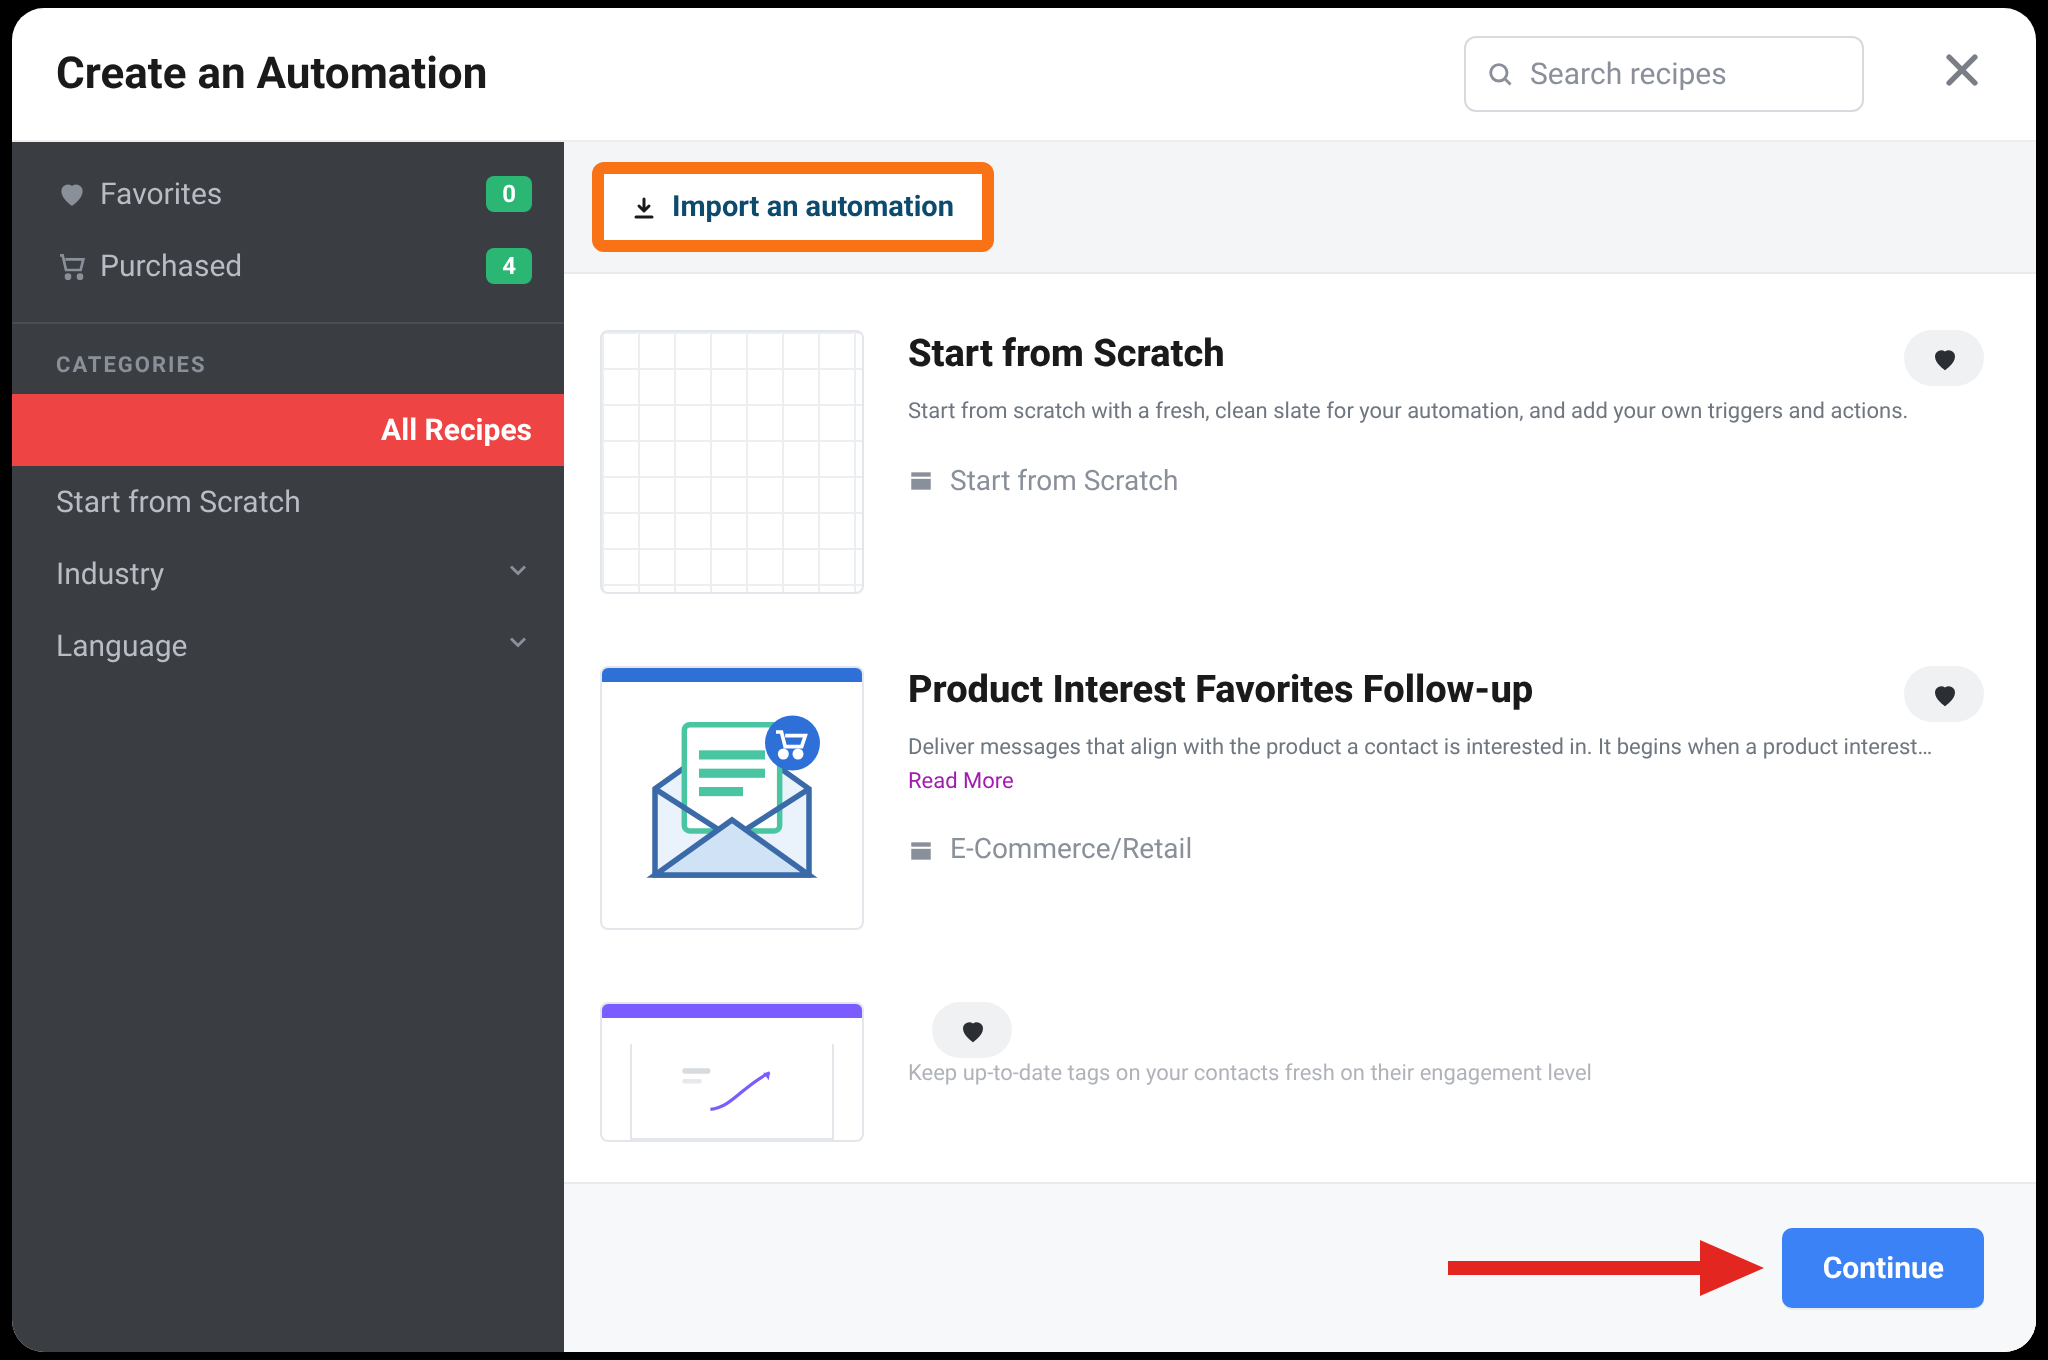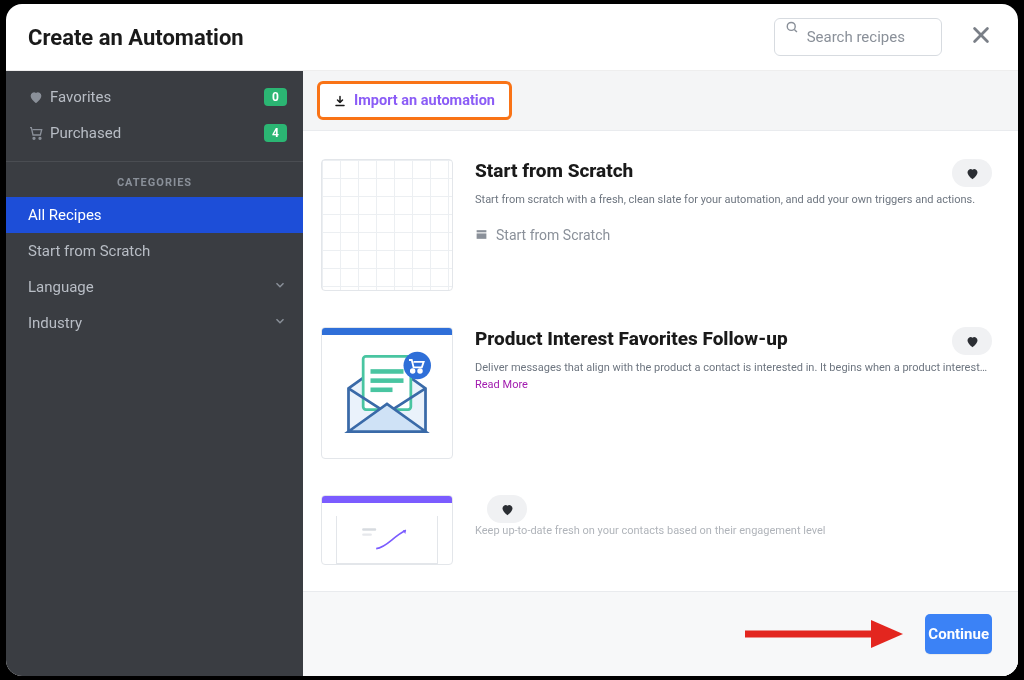--- a/index.html
+++ b/index.html
@@ -9,64 +9,63 @@
     background: #fff; border-radius: 16px; overflow: hidden;
     box-shadow: 0 0 0 1px rgba(0,0,0,0.08);
     display: flex; flex-direction: column;
   }
   .modal-header {
     display: flex; align-items: center; padding: 14px 22px 14px 22px;
     border-bottom: 1px solid #eee;
   }
   .modal-title { font-size: 22px; font-weight: 700; color: #1a1a1a; flex: 1; }
   .search-box {
-    display: flex; width: 168px; height: 38px;
+    display: flex; align-items: center; width: 200px; height: 38px;
     border: 1px solid #d7dbe0; border-radius: 6px; padding: 0 10px;
-    color: #8a9099; margin-right: 24px;
+    color: #8a9099; margin-right: 34px;
   }
   .search-box input {
     border: none; outline: none; font-size: 15px; color: #333; width: 100%;
     background: transparent;
   }
   .search-box input::placeholder { color: #8a9099; }
   .close-btn {
     font-size: 28px; color: #7a7f87; cursor: pointer; width: 30px; text-align: center;
     font-weight: 400; line-height: 1;
   }
   .modal-body { flex: 1; display: flex; min-height: 0; }
   .sidebar {
-    width: 297px; background: #3a3d42; color: #c8ccd2; display: flex; flex-direction: column;
+    width: 276px; background: #3a3d42; color: #c8ccd2; display: flex; flex-direction: column;
     padding-top: 8px;
   }
   .side-item {
     display: flex; align-items: center; padding: 9px 16px 9px 22px;
     font-size: 15px; cursor: pointer; color: #b8bdc5;
   }
   .side-item .icon { width: 22px; color: #8a9099; display:inline-flex; }
   .side-item .label { flex: 1; }
   .badge {
     background: #2bb673; color: #fff; font-size: 12px; font-weight: 700;
     border-radius: 4px; padding: 2px 8px; min-width: 22px; text-align:center;
   }
   .side-sep { height: 1px; background: #4a4d52; margin: 10px 0 8px; }
   .side-heading {
     font-size: 11px; letter-spacing: 1px; color: #8a9099; font-weight: 700;
     padding: 6px 22px 8px;
-    text-align: center;
-  }
-  .side-item.active { background: #1d4ed8; color: #fff; font-weight: 400; }
+  }
+  .side-item.active { background: #ef4444; color: #fff; font-weight: 700; text-align: right; }
   .side-item.exp .chev { color: #8a9099; }
   .main { flex: 1; display: flex; flex-direction: column; background: #fff; min-width: 0; position: relative; }
   .toolbar {
     background: #f4f5f6; padding: 10px 14px; border-bottom: 1px solid #e9ebee;
   }
   .import-btn {
     display: inline-flex; align-items: center; gap: 8px;
-    background: #fff; border: 3px solid #f97316; border-radius: 6px;
-    padding: 8px 14px; font-size: 14.5px; font-weight: 700; color: #8b5cf6;
+    background: #fff; border: 6px solid #f97316; border-radius: 6px;
+    padding: 8px 14px; font-size: 14.5px; font-weight: 700; color: #0c4a6e;
     cursor: pointer;
   }
   .recipes {
     flex: 1; overflow-y: auto; padding: 18px 20px 0 18px;
     scrollbar-width: thin;
   }
   .recipe { display: flex; gap: 22px; padding: 10px 6px 26px 0; border-bottom: none; }
   .thumb {
     width: 132px; height: 132px; border: 1px solid #e3e6ea; border-radius: 4px;
     background: #fff; flex-shrink: 0; position: relative; overflow: hidden;
@@ -88,21 +87,21 @@
   .recipe-desc { font-size: 11px; color: #6e7680; line-height: 1.5; }
   .read-more { color: #a21caf; cursor: pointer; }
   .recipe-cat { display: flex; align-items: center; gap: 8px; color: #8a9099; font-size: 14px; margin-top: 18px; }
   .footer {
     background: #f7f8f9; border-top: 1px solid #e9ebee;
     padding: 22px 26px; display: flex; justify-content: flex-end;
     position: relative;
   }
   .continue-btn {
     background: #3b82f6; color: #fff; font-weight: 700; font-size: 15px;
-    border: none; border-radius: 5px; padding: 11px 3px; cursor: pointer;
+    border: none; border-radius: 5px; padding: 11px 20px; cursor: pointer;
     box-shadow: 0 1px 0 rgba(0,0,0,0.05);
   }
   .arrow-annot {
     position: absolute; left: 440px; right: 150px; top: 50%; transform: translateY(-50%);
     height: 40px; pointer-events: none;
   }
   
   .env-wrap { position:absolute; inset:10px; }
   .env-svg { width:100%; height:100%; }
   
@@ -161,29 +160,29 @@
       <div class="side-sep"></div>
       <div class="side-heading">CATEGORIES</div>
 
       <div class="side-item active">
         <span class="label">All Recipes</span>
       </div>
       <div class="side-item">
         <span class="label">Start from Scratch</span>
       </div>
       <div class="side-item exp">
-        <span class="label">Language</span>
+        <span class="label">Industry</span>
         <span class="chev">
           <svg width="14" height="14" viewBox="0 0 24 24" fill="none" stroke="#8a9099" stroke-width="2.5">
               <polyline points="6 9 12 15 18 9"></polyline>
             </svg>
         </span>
       </div>
       <div class="side-item exp">
-        <span class="label">Industry</span>
+        <span class="label">Language</span>
         <span class="chev">
           <svg width="14" height="14" viewBox="0 0 24 24" fill="none" stroke="#8a9099" stroke-width="2.5">
               <polyline points="6 9 12 15 18 9"></polyline>
             </svg>
         </span>
       </div>
     </div>
 
     <div class="main">
       <div class="toolbar">
@@ -245,20 +244,27 @@
               <div class="recipe-title">Product Interest Favorites Follow-up</div>
               <div class="fav">
                 <svg width="15" height="15" viewBox="0 0 24 24" fill="#2b2e33">
                     <path d="M12 21s-8-5.3-8-11a5 5 0 0 1 8-4 5 5 0 0 1 8 4c0 5.7-8 11-8 11z"></path>
                   </svg>
               </div>
             </div>
             <div class="recipe-desc">
               <span>Deliver messages that align with the product a contact is interested in. It begins when a product interest… </span><span class="read-more">Read More</span>
             </div>
+            <div class="recipe-cat">
+              <svg width="13" height="13" viewBox="0 0 24 24" fill="#8a9099">
+                  <rect x="3" y="4" width="18" height="4"></rect>
+                  <rect x="3" y="10" width="18" height="10"></rect>
+                </svg>
+              <span>E-Commerce/Retail</span>
+            </div>
           </div>
         </div>
 
         <div class="recipe" style="padding-bottom:0">
           <div class="thumb" style="height:70px">
             <div class="accent" style="background:#7b5cff"></div>
             <div class="eng-card">
               <svg width="100%" height="100%" viewBox="0 0 100 50">
                 <rect x="4" y="4" width="26" height="5" rx="2" fill="#d7dbe0"></rect>
                 <rect x="4" y="14" width="18" height="4" rx="2" fill="#e6e8ec"></rect>
@@ -268,21 +274,21 @@
             </div>
           </div>
           <div class="recipe-body">
             <div class="recipe-head">
               <div class="fav">
                 <svg width="15" height="15" viewBox="0 0 24 24" fill="#2b2e33">
                     <path d="M12 21s-8-5.3-8-11a5 5 0 0 1 8-4 5 5 0 0 1 8 4c0 5.7-8 11-8 11z"></path>
                   </svg>
               </div>
             </div>
-            <div class="recipe-desc" style="opacity:.55">Keep up-to-date fresh on your contacts based on their engagement level</div>
+            <div class="recipe-desc" style="opacity:.55">Keep up-to-date tags on your contacts fresh on their engagement level</div>
           </div>
         </div>
 
         <div class="scrollpad"></div>
       </div>
 
       <div class="footer">
         <svg class="arrow-annot" viewBox="0 0 160 40" preserveAspectRatio="none">
           <line x1="2" y1="20" x2="128" y2="20" stroke="#e3261f" stroke-width="7"></line>
           <polygon points="128,6 160,20 128,34" fill="#e3261f"></polygon>

